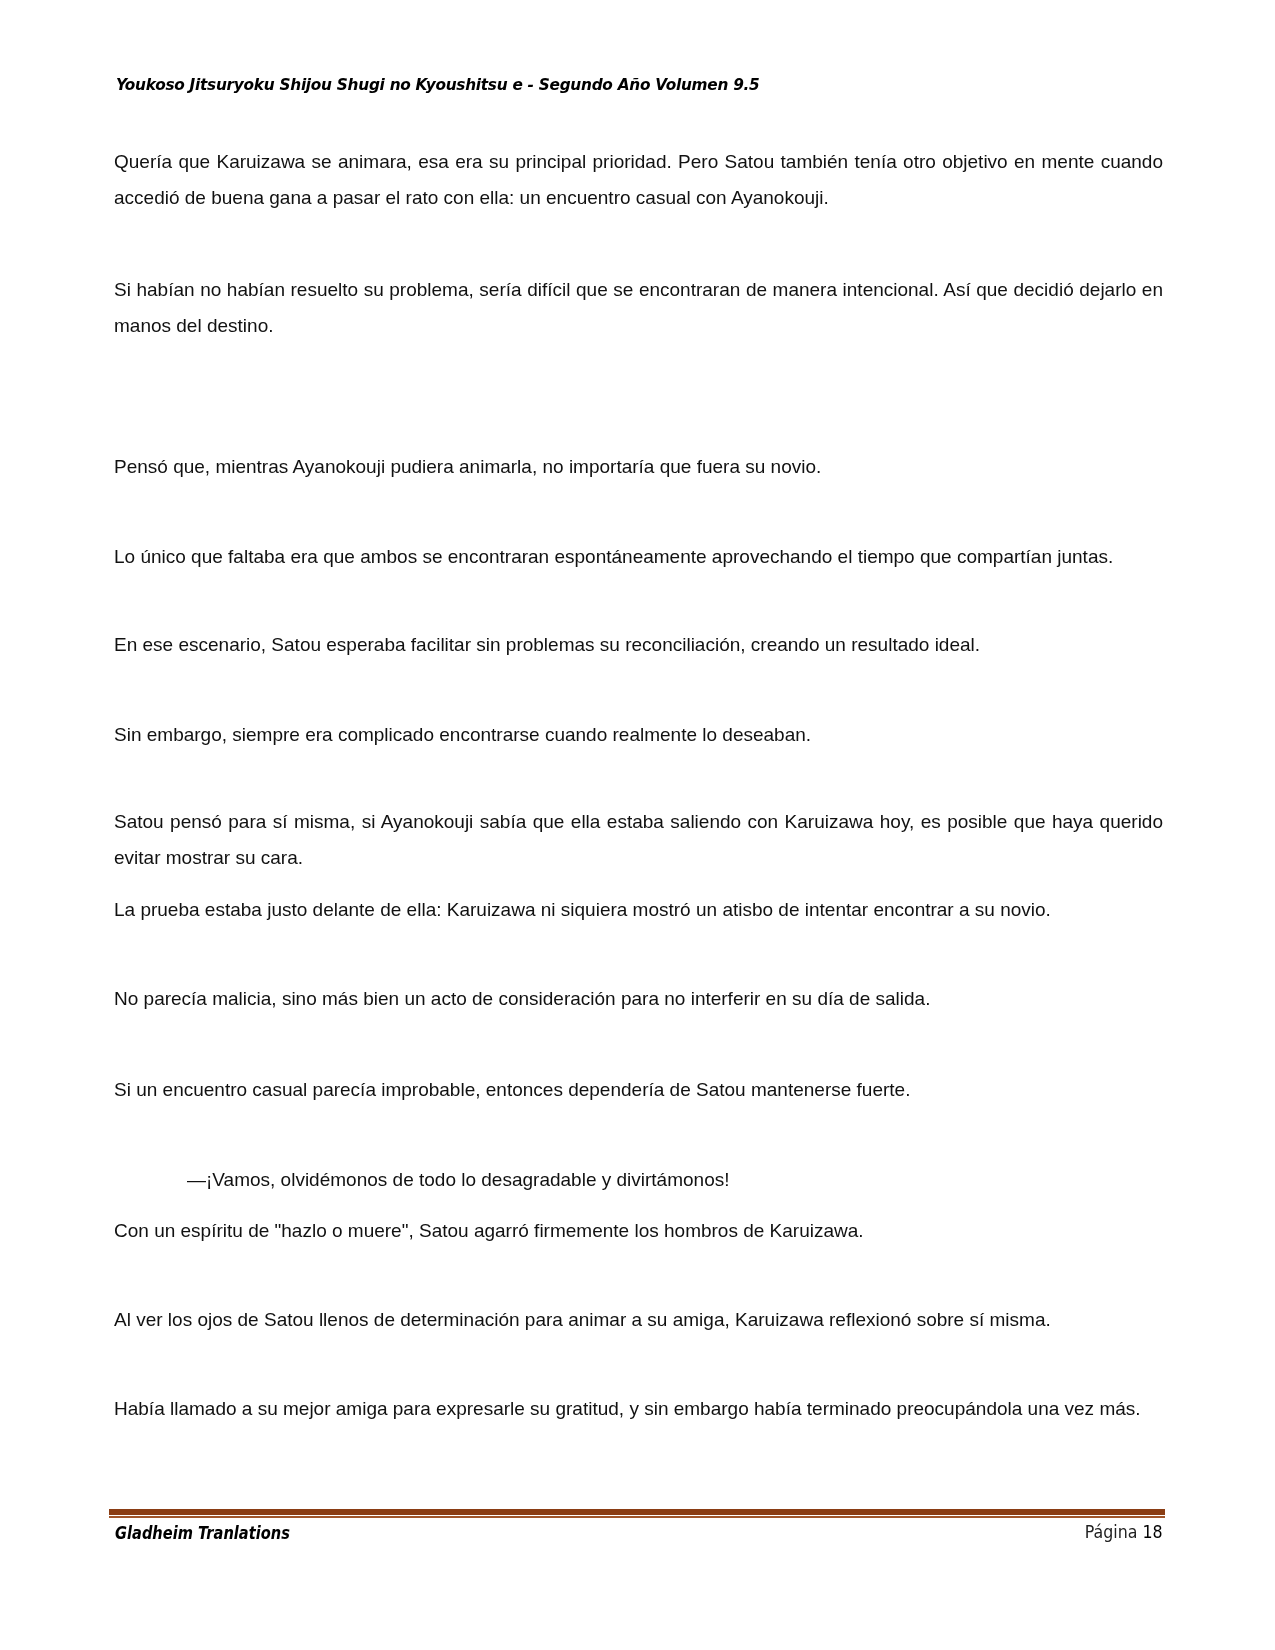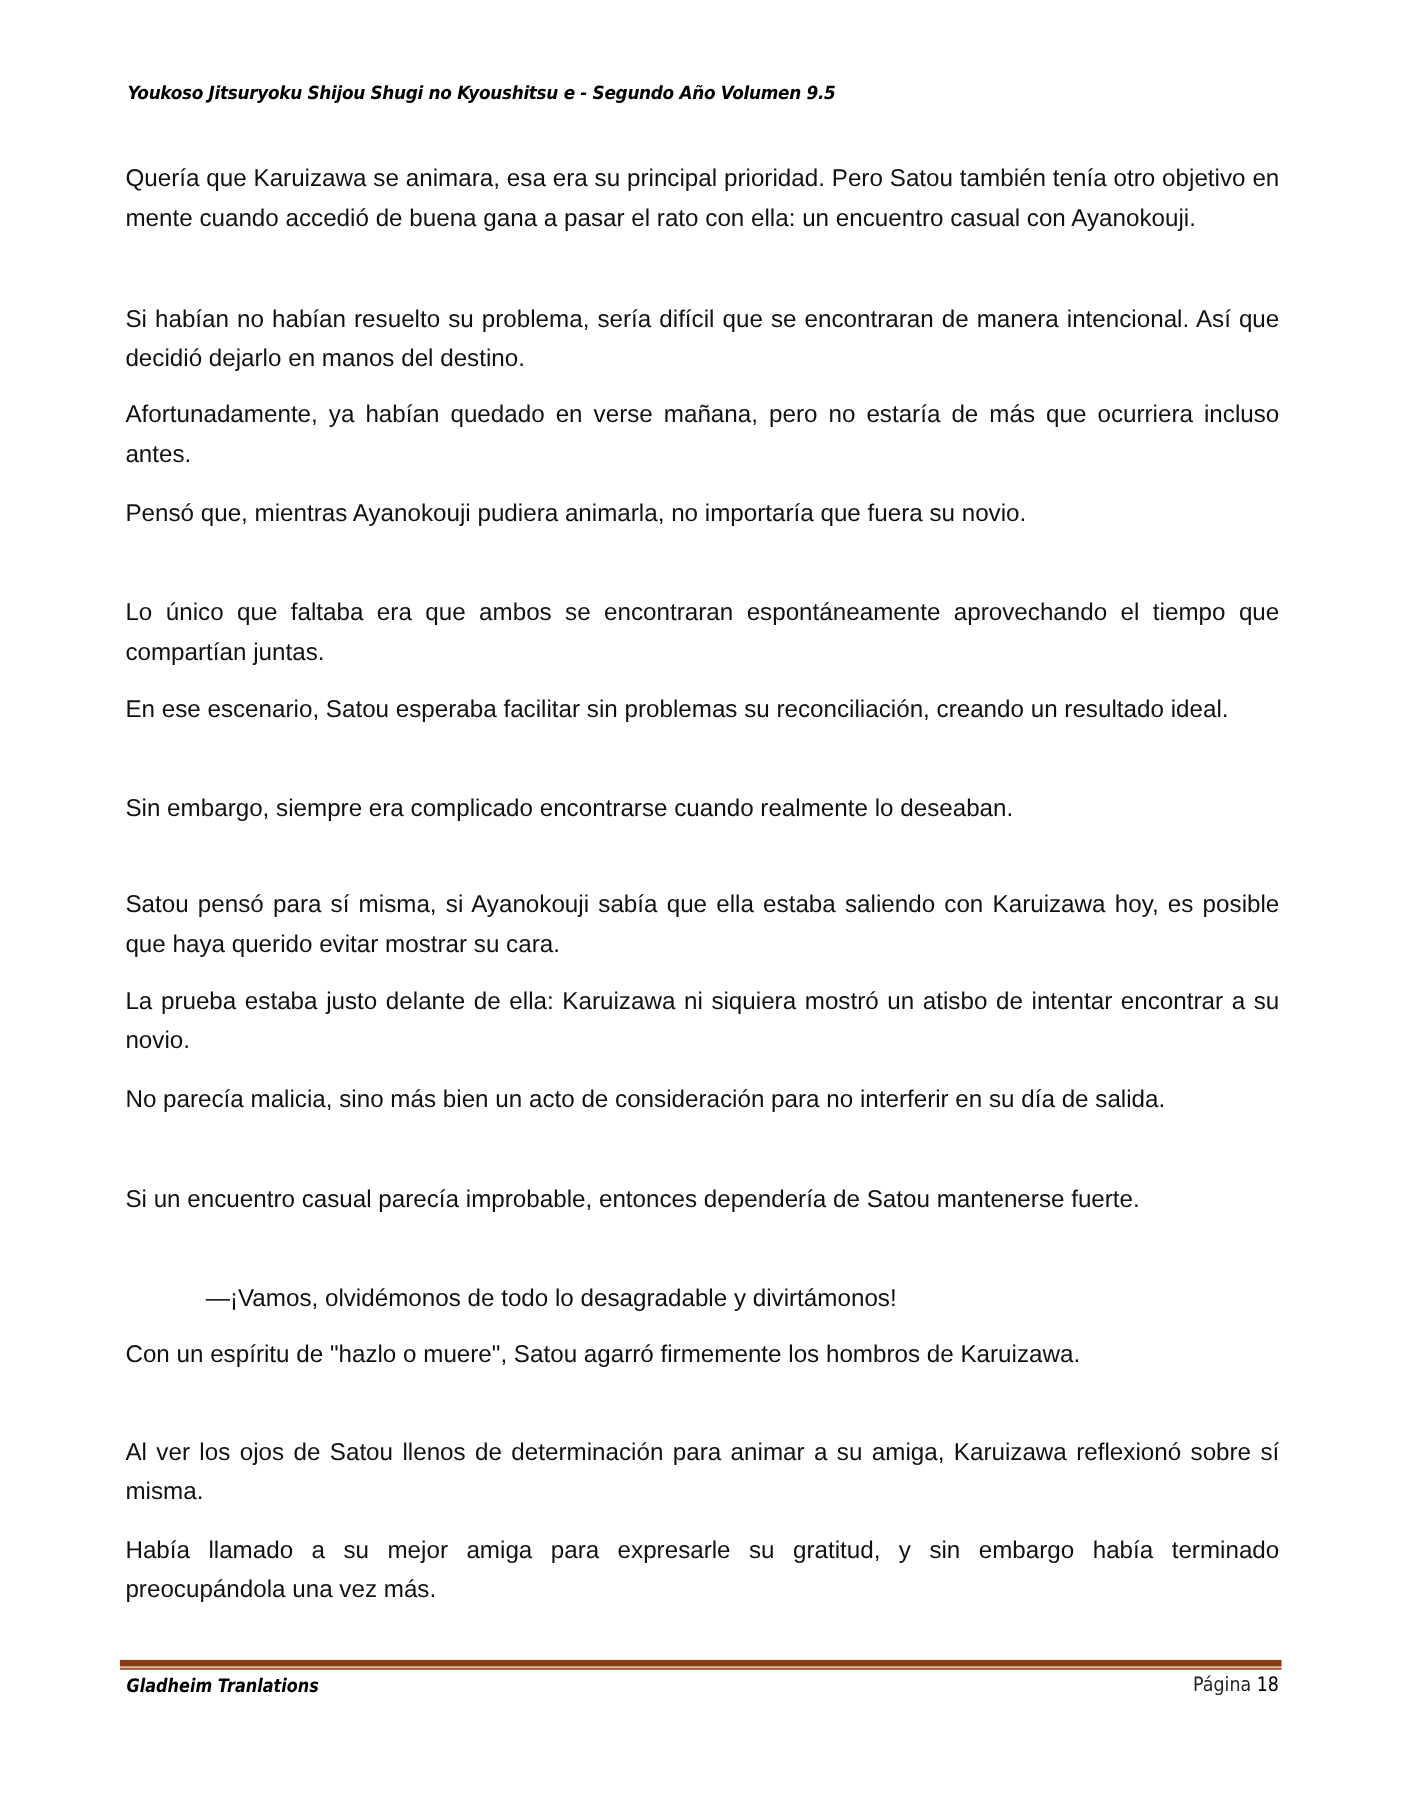--- a/index.html
+++ b/index.html
@@ -9,21 +9,21 @@
     position: absolute; left: 116px; top: 74px;
     font-family: "DejaVu Sans", sans-serif;
     font-weight: bold; font-style: italic;
     font-size: 16.5px; line-height: 22px; color: #000;
     letter-spacing: -0.3px; white-space: nowrap;
     transform: scaleX(0.93); transform-origin: left center;
   }
   .para {
     position: absolute; left: 114px; width: 1049px;
     font-family: "Liberation Sans", sans-serif;
-    font-size: 22px; line-height: 36px; color: #111;
+    font-size: 19px; line-height: 36px; color: #111;
     text-align: justify; text-align-last: left;
     margin: 0;
   }
   .para.dialogue { left: 187px; width: 976px; text-align: right; }
   .rule-thick {
     position: absolute; left: 109px; top: 1509px; width: 1056px; height: 6px;
     background: #8a3d14;
   }
   .rule-thin {
     position: absolute; left: 109px; top: 1516px; width: 1056px; height: 2px;
@@ -45,21 +45,20 @@
 </style>
 </head>
 <body>
 
 <div class="page">
 
   <div class="running-header">Youkoso Jitsuryoku Shijou Shugi no Kyoushitsu e - Segundo Año Volumen 9.5</div>
 
   <p class="para" style="top:144px">Quería que Karuizawa se animara, esa era su principal prioridad. Pero Satou también tenía otro objetivo en mente cuando accedió de buena gana a pasar el rato con ella: un encuentro casual con Ayanokouji.</p>
   <p class="para" style="top:272px">Si habían no habían resuelto su problema, sería difícil que se encontraran de manera intencional. Así que decidió dejarlo en manos del destino.</p>
-  <p class="para" style="top:359px">Afortunadamente, ya habían quedado en verse mañana, pero no estaría de más que ocurriera incluso antes.</p>
   <p class="para" style="top:449px">Pensó que, mientras Ayanokouji pudiera animarla, no importaría que fuera su novio.</p>
   <p class="para" style="top:539px">Lo único que faltaba era que ambos se encontraran espontáneamente aprovechando el tiempo que compartían juntas.</p>
   <p class="para" style="top:627px">En ese escenario, Satou esperaba facilitar sin problemas su reconciliación, creando un resultado ideal.</p>
   <p class="para" style="top:804px">Satou pensó para sí misma, si Ayanokouji sabía que ella estaba saliendo con Karuizawa hoy, es posible que haya querido evitar mostrar su cara.</p>
   <p class="para" style="top:717px">Sin embargo, siempre era complicado encontrarse cuando realmente lo deseaban.</p>
   <p class="para" style="top:892px">La prueba estaba justo delante de ella: Karuizawa ni siquiera mostró un atisbo de intentar encontrar a su novio.</p>
   <p class="para" style="top:981px">No parecía malicia, sino más bien un acto de consideración para no interferir en su día de salida.</p>
   <p class="para" style="top:1072px">Si un encuentro casual parecía improbable, entonces dependería de Satou mantenerse fuerte.</p>
   <p class="para dialogue" style="top:1162px">—¡Vamos, olvidémonos de todo lo desagradable y divirtámonos!</p>
   <p class="para" style="top:1213px">Con un espíritu de "hazlo o muere", Satou agarró firmemente los hombros de Karuizawa.</p>

